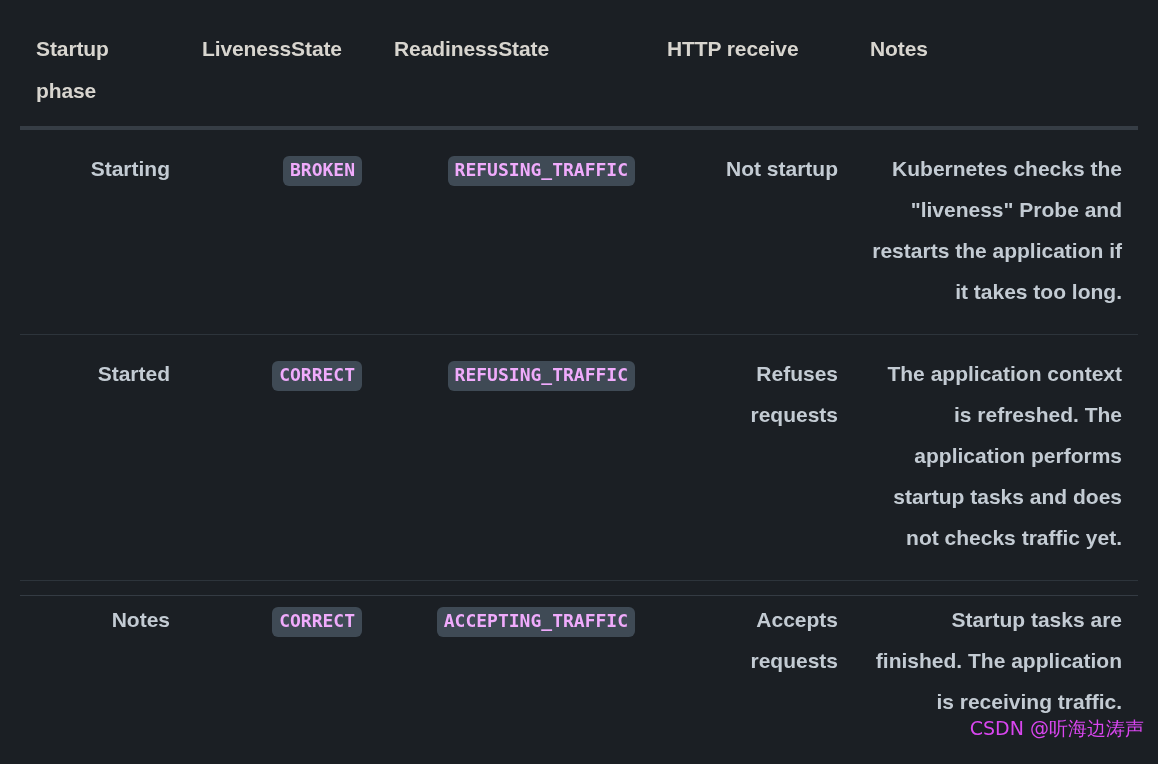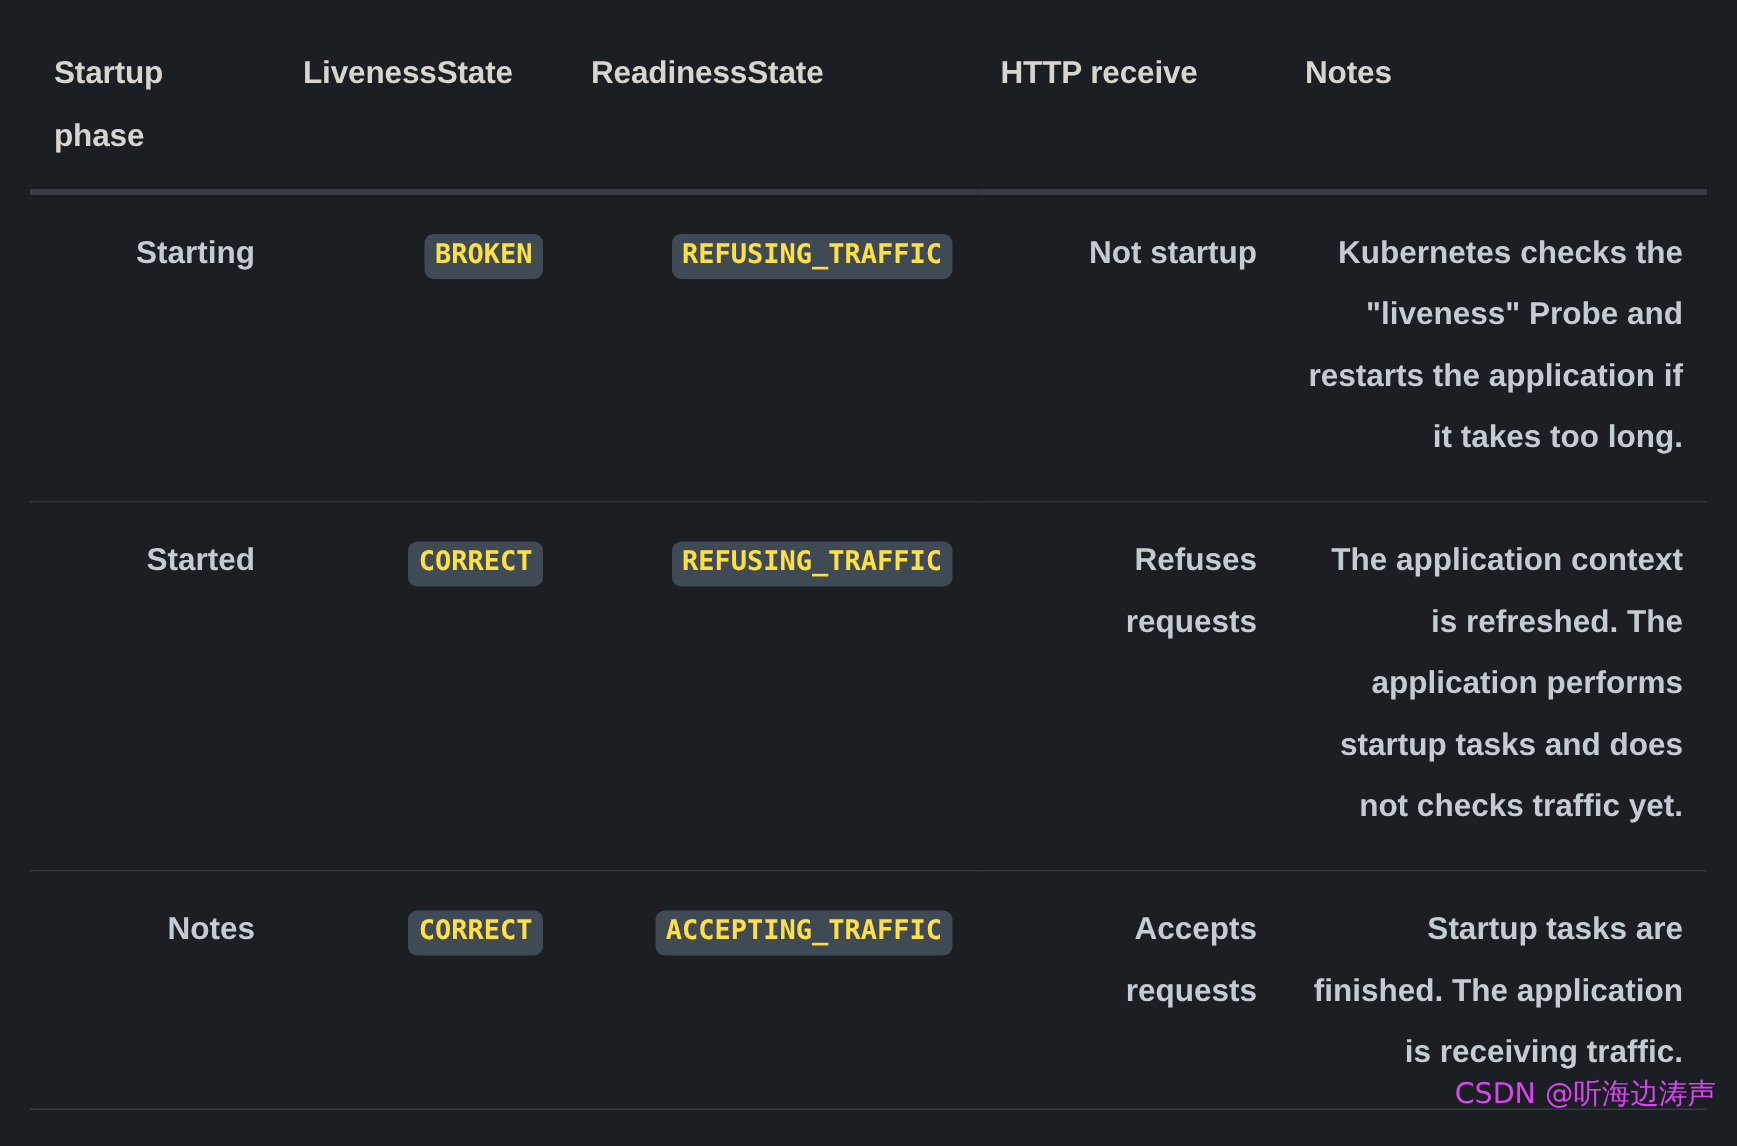--- a/index.html
+++ b/index.html
@@ -13,21 +13,21 @@
     font-family: "Liberation Sans", sans-serif;
     overflow: hidden;
     position: relative;
   }
 
   .table-wrap {
     position: absolute;
     left: 20px;
     top: 0;
     width: 1118px;
-    height: 740px;
+    height: 596px;
     box-sizing: border-box;
     border-bottom: 1px solid #343b43;
   }
 
   table.k8s-table {
     width: 1118px;
     border-collapse: collapse;
     table-layout: fixed;
   }
 
@@ -65,21 +65,21 @@
 
   .cell-text {
     display: block;
   }
 
   code.badge {
     display: inline-block;
     font-family: "DejaVu Sans Mono", "Liberation Mono", monospace;
     font-size: 18px;
     line-height: 1.15;
-    color: #fde047;
+    color: #f0abfc;
     background: #3f4a55;
     border-radius: 6px;
     padding: 4px 7px 5px 7px;
     white-space: nowrap;
     letter-spacing: 0px;
   }
 
   .watermark {
     position: absolute;
     right: 14px;

